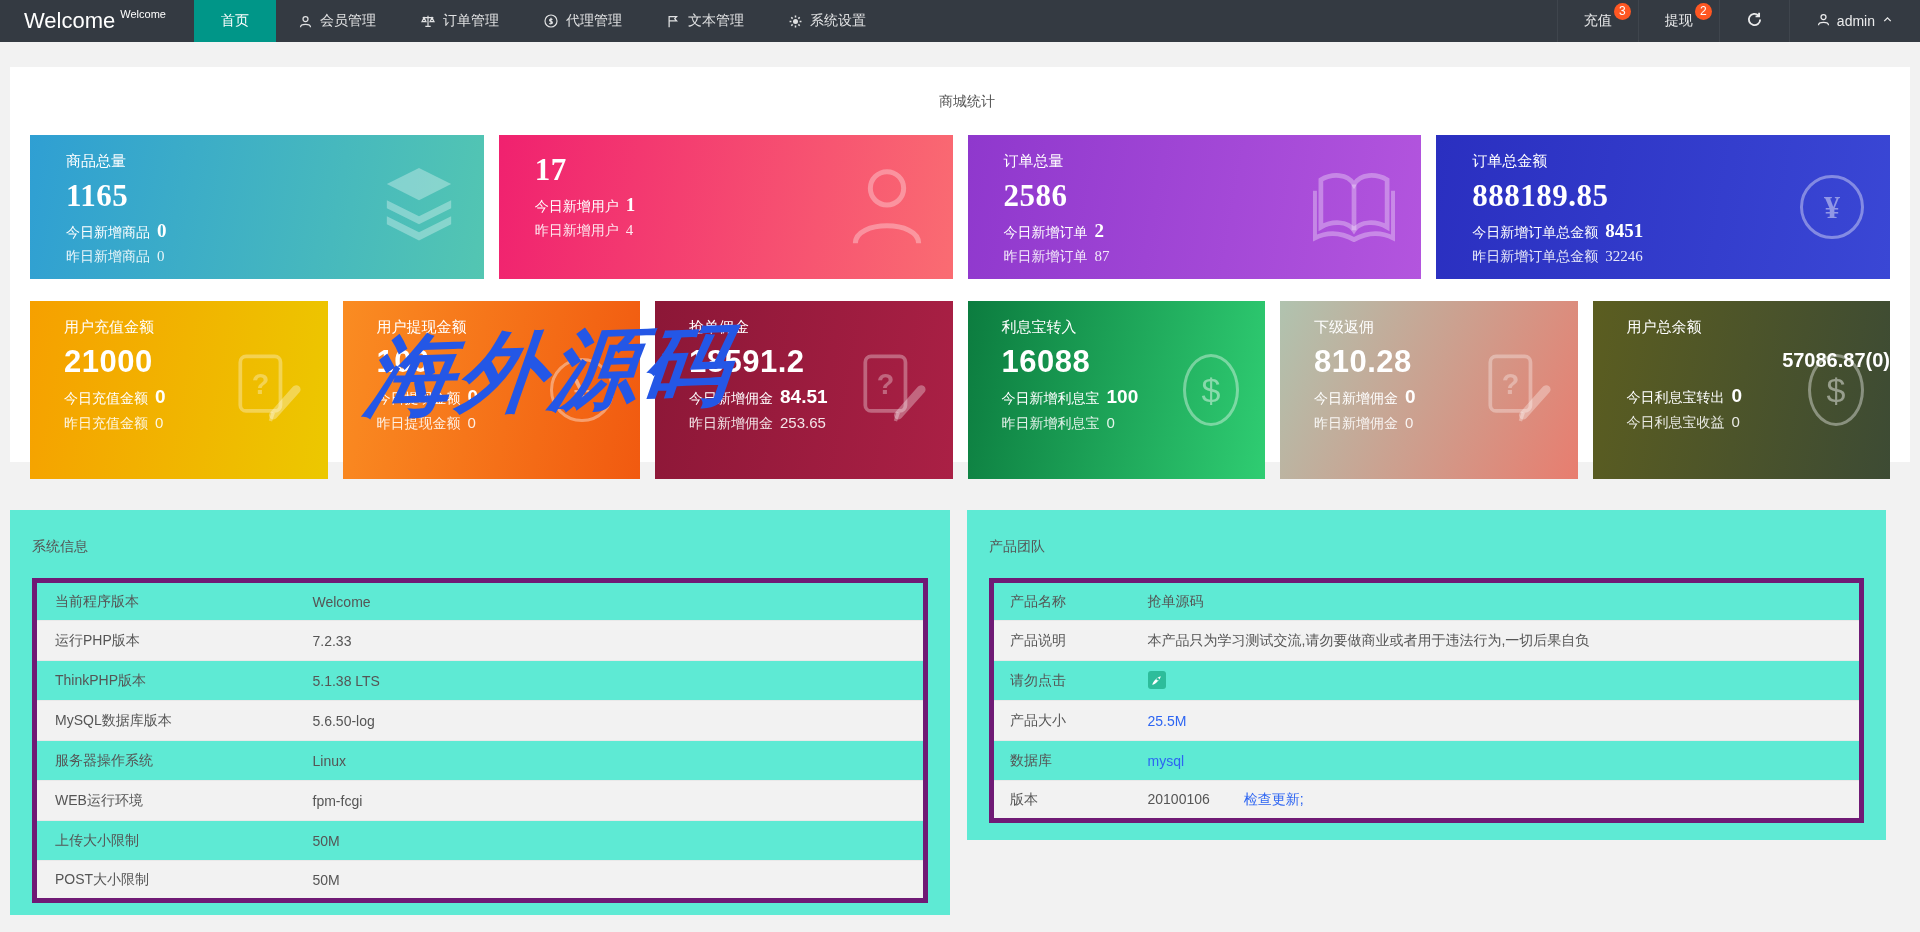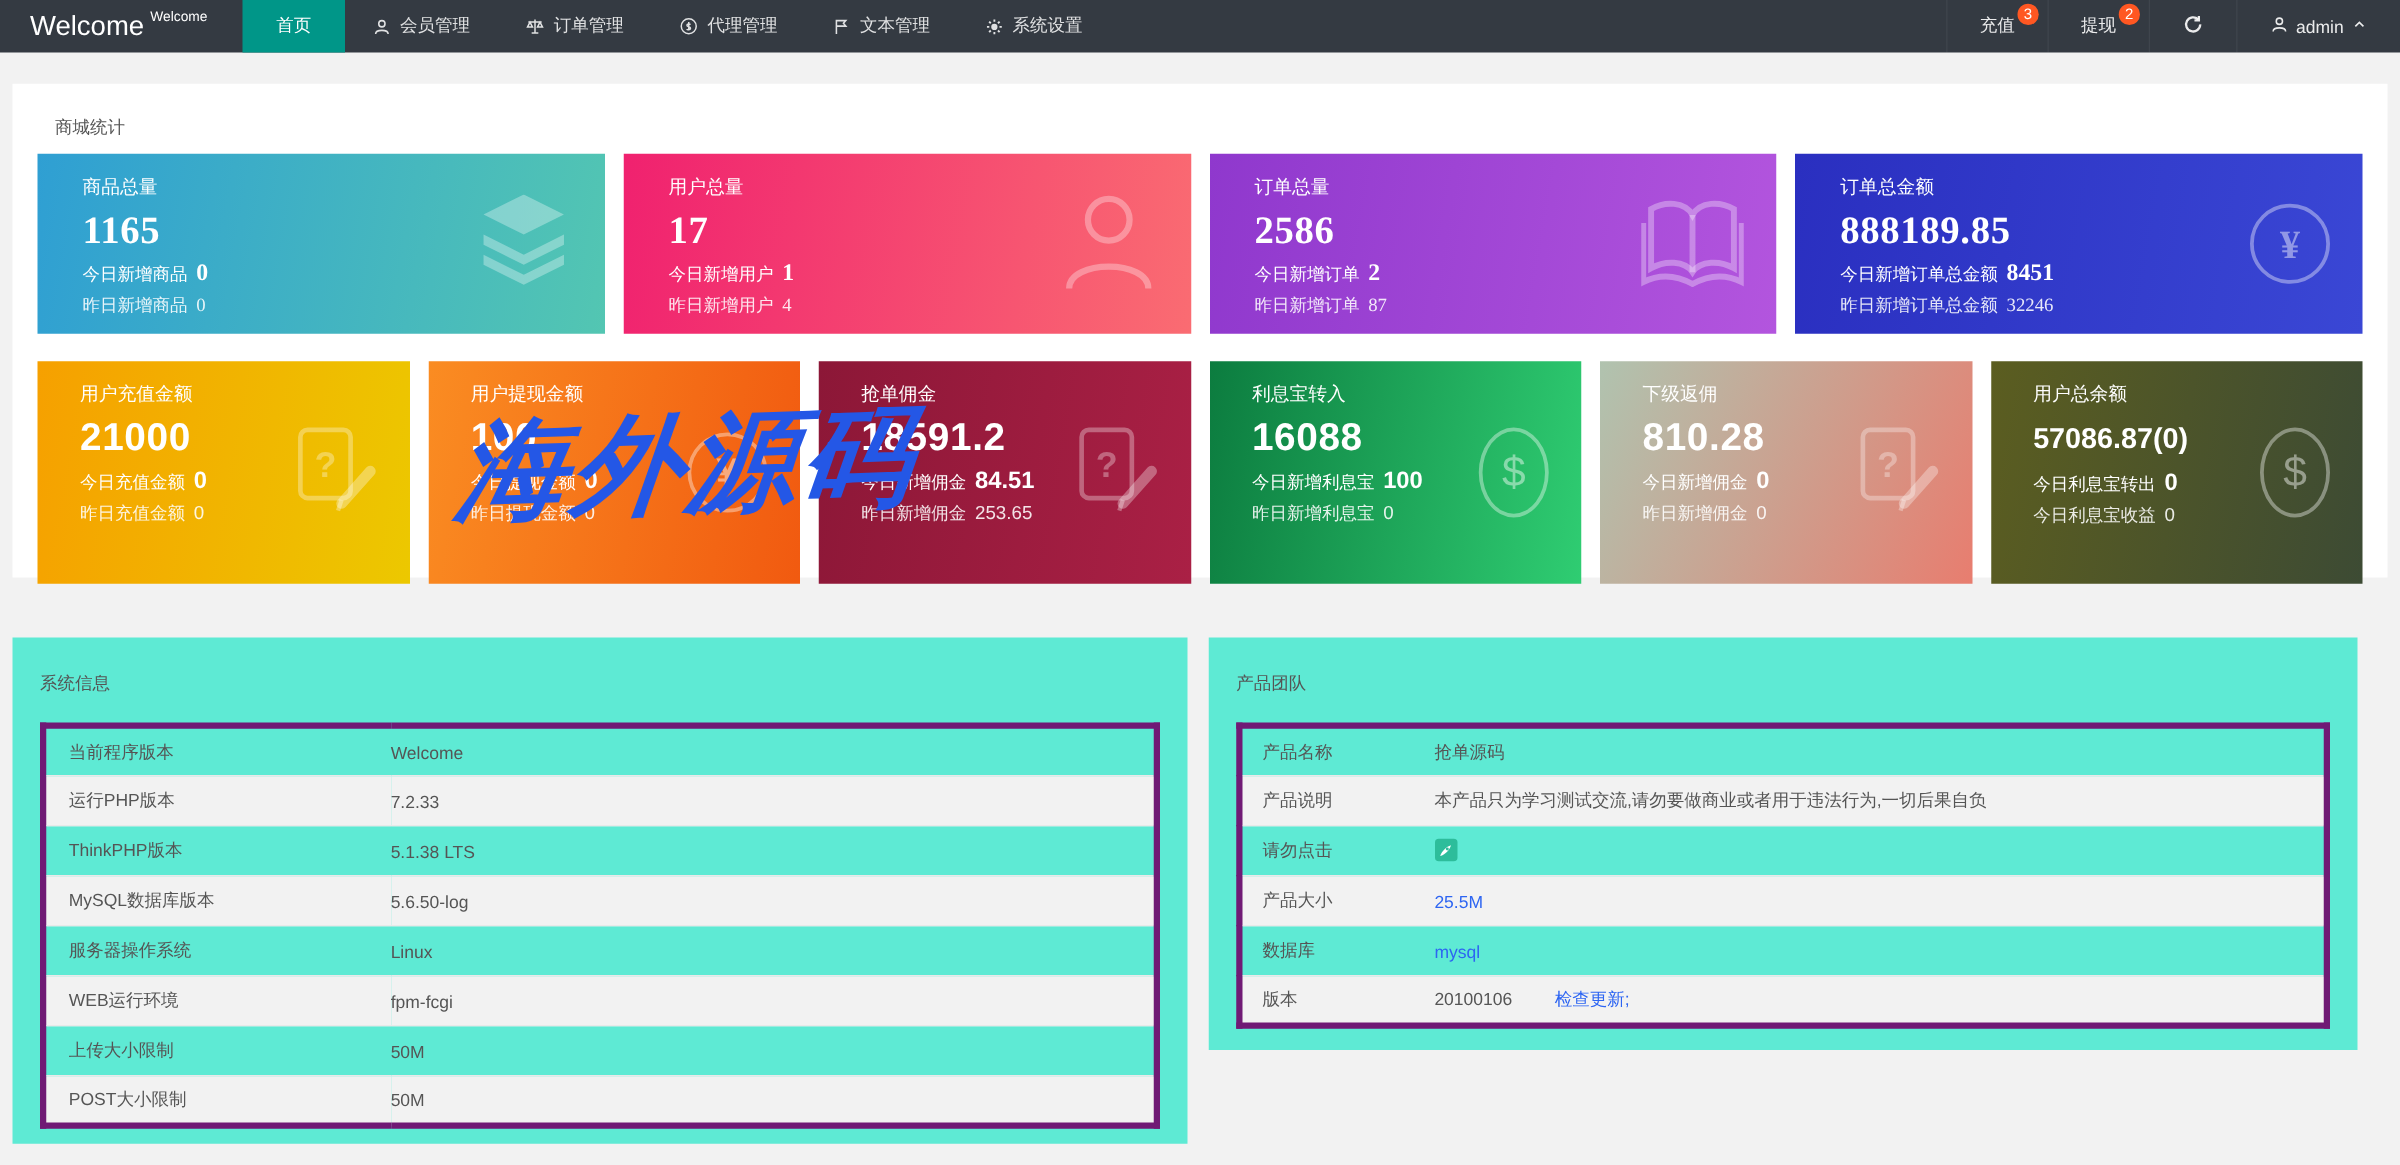--- a/index.html
+++ b/index.html
@@ -14,28 +14,28 @@
   .nav-item { padding:0 22px; display:flex; align-items:center; gap:7px; font-size:14px; color:rgba(255,255,255,.85); cursor:pointer; white-space:nowrap; }
   .nav-item.active { background:#009688; color:#fff; padding:0 27px; }
   .nav-item svg { display:block; }
   .nav-right { margin-left:auto; display:flex; align-items:stretch; }
   .nav-right .nr-item { padding:0 26px; display:flex; align-items:center; gap:6px; position:relative; font-size:14px; color:rgba(255,255,255,.9); border-left:1px solid rgba(255,255,255,.06); cursor:pointer; white-space:nowrap; }
   .badge { position:absolute; top:3px; right:7px; background:#ff5722; color:#fff; font-size:12px; height:17px; min-width:17px; border-radius:9px; line-height:17px; text-align:center; padding:0 4px; }
 
   
   .stats-panel { position:absolute; left:10px; top:67px; width:1900px; height:395px; background:#fff; padding:26px 20px 0 20px; }
   .panel-title { font-size:14px; color:#555; }
-  .stats-panel .panel-title { margin:0 0 12px 14px; }
+  .stats-panel .panel-title { margin:0 0 24px 14px;text-align:center; }
   .cards-row1 { display:grid; grid-template-columns:repeat(4,1fr); gap:15px; margin-bottom:22px;font-family:Liberation Serif, serif; }
   .cards-row2 { display:grid; grid-template-columns:repeat(6,1fr); gap:15px; }
   .card { height:144px; color:#fff; position:relative; padding:17px 0 0 36px; overflow:hidden; }
   .cards-row2 .card { height:178px; padding-left:34px; }
   .c-title { font-size:15px; margin-bottom:7px; }
   .c-num { font-size:31px; font-weight:bold; line-height:1.15; margin-bottom:3px; letter-spacing:.5px; }
-  .c-num.small { font-size:23px; padding:5px 0 7px; letter-spacing:0; }
+  .c-num.small { font-size:20px; padding:5px 0 7px; letter-spacing:0;text-align:right; }
   .c-line { font-size:14px; margin-top:6px; display:flex; align-items:baseline; }
   .c-line b { font-size:19px; margin-left:7px; font-weight:bold; }
   .c-line .v { margin-left:7px; font-size:15px; }
   .c-line.sub { color:rgba(255,255,255,.88); }
   .c-icon { position:absolute; right:26px; top:50%; transform:translateY(-50%); color:rgba(255,255,255,.32); }
   .ring { border:3px solid rgba(255,255,255,.38); border-radius:50%; display:flex; align-items:center; justify-content:center; color:rgba(255,255,255,.45); font-weight:bold; }
   .ring.yen { width:64px; height:64px; font-size:32px; }
   .ring.dollar { width:56px; height:72px; font-size:34px; font-weight:normal; }
   .g11{background:linear-gradient(100deg,#2f9fd3,#53c6b2);} .g12{background:linear-gradient(100deg,#f0216f,#fa6c72);}
   .g13{background:linear-gradient(100deg,#8f38cd,#b355de);} .g14{background:linear-gradient(100deg,#2a2fc0,#3a47d5);}
@@ -170,21 +170,20 @@
         </div>
       <div class="c-icon">
         <svg width="78" height="74" viewBox="0 0 48 46" fill="currentColor">
             <polygon points="24,0 44,10 24,20 4,10"></polygon>
             <polygon points="4,20 24,30 44,20 44,25 24,35 4,25"></polygon>
             <polygon points="4,30 24,40 44,30 44,35 24,45 4,35"></polygon>
           </svg>
       </div>
     </div>
     <div class="card g12">
-      <div class="c-title">用户总量</div>
       <div class="c-num">17</div>
       <div class="c-line">
           <span>今日新增用户</span>
           <b>1</b>
         </div>
       <div class="c-line sub">
           <span>昨日新增用户</span>
           <span class="v">4</span>
         </div>
       <div class="c-icon">

